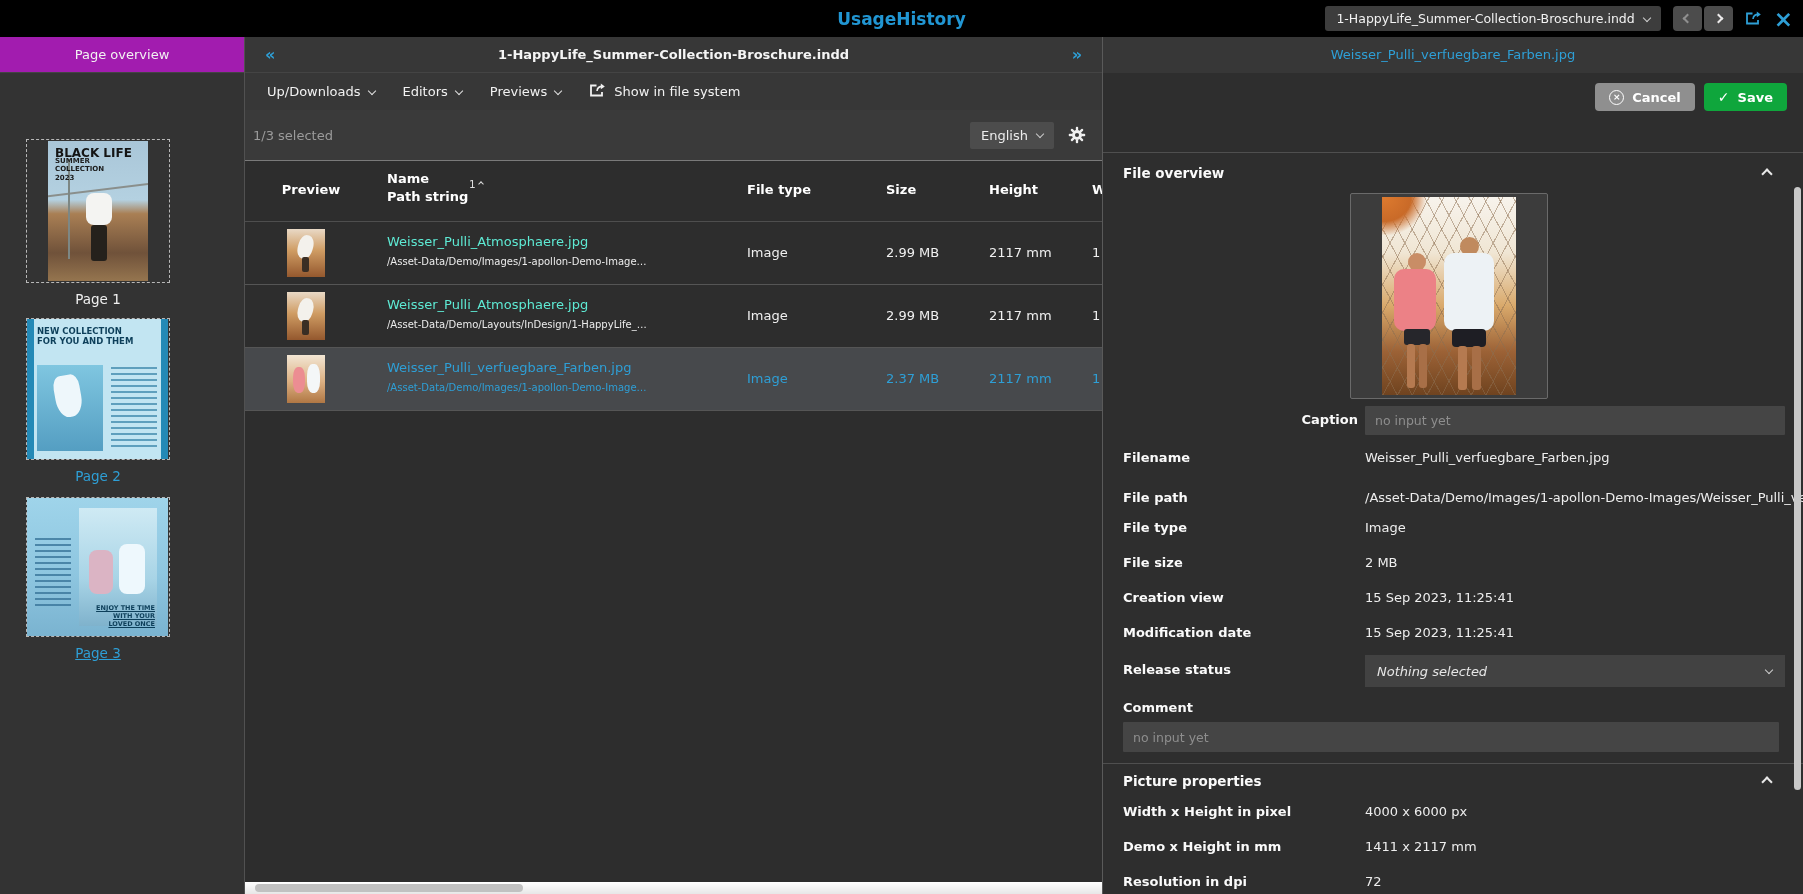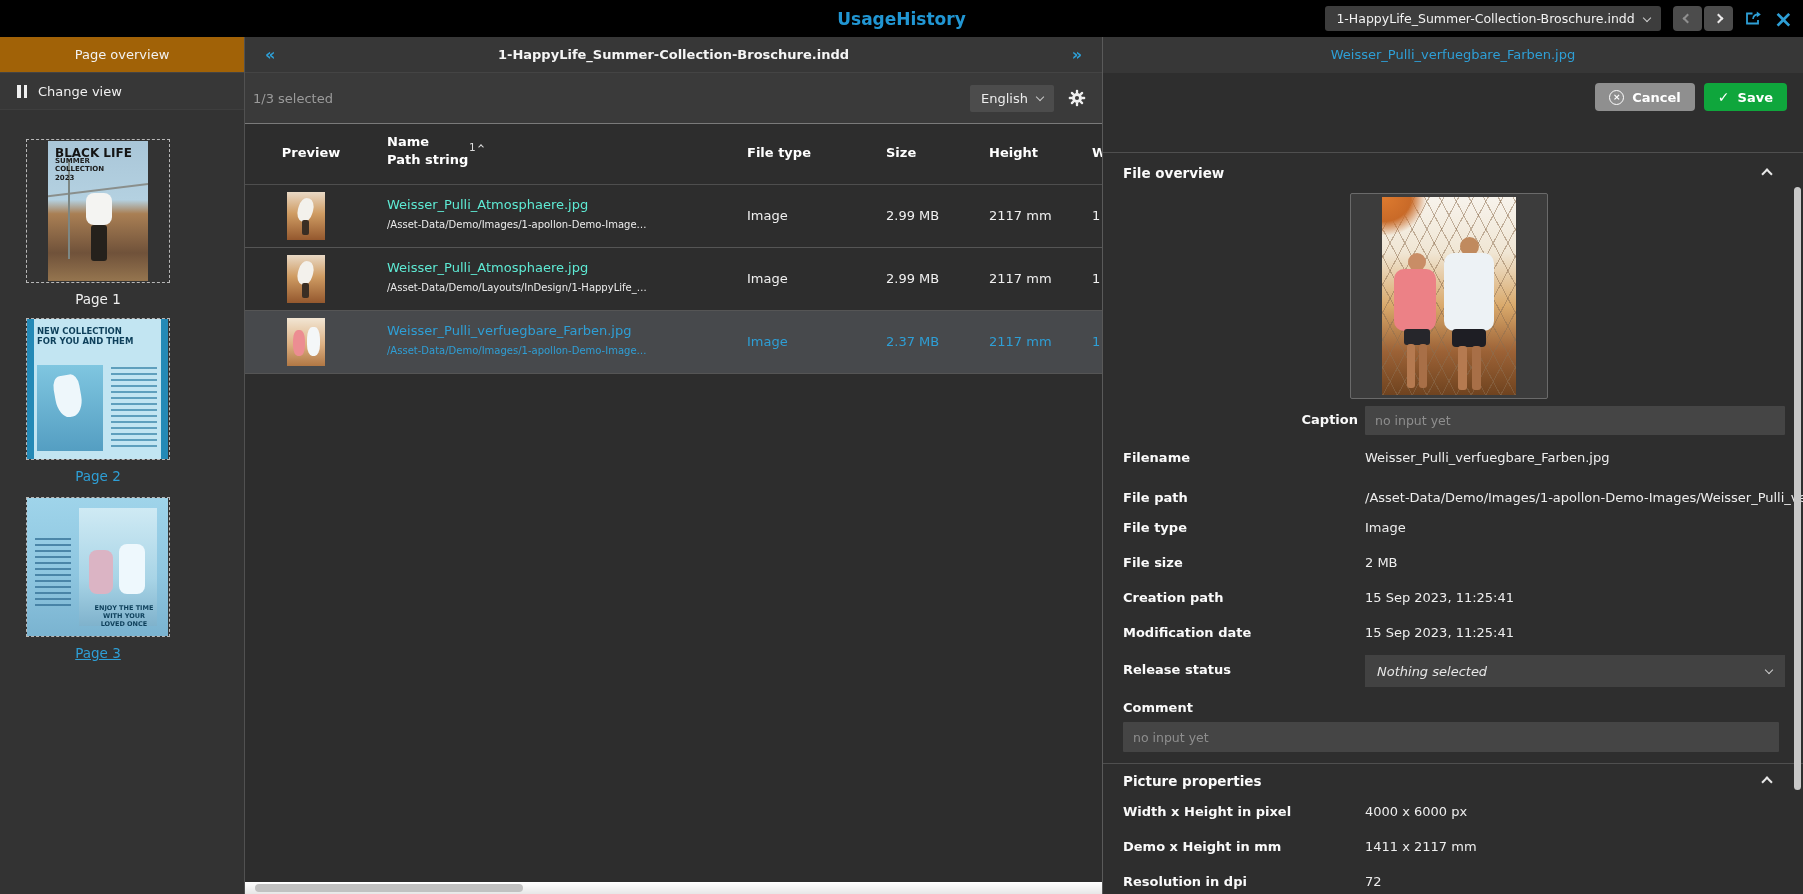--- a/index.html
+++ b/index.html
@@ -29,21 +29,21 @@
   .cl { display:inline-block; width:7px; height:7px; border-left:2px solid currentColor;
     border-bottom:2px solid currentColor; transform:rotate(45deg); }
   .cr { display:inline-block; width:7px; height:7px; border-left:2px solid currentColor;
     border-bottom:2px solid currentColor; transform:rotate(-135deg); }
   .chev-up { display:inline-block; width:8px; height:8px; border-right:2px solid #e8e8e8;
     border-bottom:2px solid #e8e8e8; transform:rotate(-135deg); cursor:pointer; }
 
   
   #sidebar { position:absolute; left:0; top:37px; width:245px; height:857px; background:#333;
     border-right:1px solid #515151; }
-  .side-title { height:36px; line-height:36px; text-align:center; background:#a16207;
+  .side-title { height:36px; line-height:36px; text-align:center; background:#a21caf;
     border-bottom:1px solid #444; color:#f2f2f2; }
   .change-view { height:37px; display:flex; align-items:center; gap:11px; padding-left:17px;
     background:#373737; border-bottom:1px solid #3e3e3e; cursor:pointer; }
   .pause-icon { display:inline-flex; gap:3px; }
   .pause-icon i { width:3.5px; height:13px; background:#f0f0f0; display:inline-block; }
   .thumb-box { position:absolute; left:26px; width:144px; border:1px dashed #b8b8b8;
     background:#333; cursor:pointer; }
   .page-label { position:absolute; left:26px; width:144px; text-align:center; font-size:13.5px; }
   .page-label.hl { color:#2e9fd6; }
 
@@ -68,21 +68,21 @@
 
   .p3-art { position:relative; width:141px; height:138px; overflow:hidden;
     background:linear-gradient(180deg,#9fd4ea 0%,#8ec6e0 55%,#7ab3d0 100%); }
   .p3-lines { position:absolute; left:8px; top:40px; width:36px; height:68px;
     background:repeating-linear-gradient(180deg,#39759a 0 2px,transparent 2px 6px); opacity:.8; }
   .p3-photo { position:absolute; left:52px; top:10px; width:78px; height:118px;
     background:linear-gradient(180deg,#cfeaf4 0%,#a8d4e6 60%,#7fb2cc 100%); }
   .p3-figA { position:absolute; left:10px; top:42px; width:24px; height:44px; background:#dbb4c4; border-radius:8px; }
   .p3-figB { position:absolute; left:40px; top:36px; width:26px; height:50px; background:#eef8fd; border-radius:8px; }
   .p3-cap { position:absolute; left:66px; top:106px; width:62px; font-size:6.5px; font-weight:bold;
-    color:#0d3f5a; line-height:1.25; text-align:center; }
+    color:#0d3f5a; line-height:1.25; text-align:right;text-decoration:underline; }
 
   
   #middle { position:absolute; left:245px; top:37px; width:857px; height:857px; background:#2d2d2d; overflow:hidden; }
   .mid-header { position:relative; height:36px; background:#373737; border-bottom:1px solid #444; }
   .mid-chev { position:absolute; top:8px; font-size:16px; font-weight:bold; color:#2e9fd6; cursor:pointer; }
   .mid-chev.left { left:20px; } .mid-chev.right { right:20px; }
   .mid-title { position:absolute; left:50%; top:0; transform:translateX(-50%); line-height:36px;
     font-weight:bold; color:#f5f5f5; }
   .toolbar { height:37px; background:#373737; display:flex; align-items:center; gap:28px; padding-left:22px; }
   .tool { display:flex; align-items:center; gap:8px; color:#f2f2f2; cursor:pointer; }
@@ -214,27 +214,20 @@
             <path d="M8 8c.3-3.2 2.6-4.6 5.6-4.6" fill="none" stroke="#2e9fd6" stroke-width="1.6"></path>
             <path d="M11.8 0.6l4 2.8-4 2.8z" fill="#2e9fd6"></path>
           </svg>
       </span>
       <span class="close-x">×</span>
     </div>
   </header>
 
   <aside id="sidebar">
     <div class="side-title">Page overview</div>
-    <div class="change-view">
-      <span class="pause-icon">
-          <i></i>
-          <i></i>
-        </span>
-      <span>Change view</span>
-    </div>
 
     <div class="thumb-box" style="top:102px;height:144px;">
       <div class="p1-art">
         <div class="p1-pole"></div>
         <div class="p1-pole2"></div>
         <div class="p1-hoodie"></div>
         <div class="p1-legs"></div>
         <div class="p1-head">BLACK LIFE</div>
         <div class="p1-sub">SUMMER COLLECTION 2023</div>
       </div>
@@ -265,20 +258,44 @@
     <div class="page-label hl" style="top:608px;text-decoration:underline;">Page 3</div>
   </aside>
 
   <section id="middle">
     <div class="mid-header">
       <span class="mid-chev left">«</span>
       <span class="mid-title">1-HappyLife_Summer-Collection-Broschure.indd</span>
       <span class="mid-chev right">»</span>
     </div>
 
+    <div class="toolbar">
+      <div class="tool">
+        <span>Up/Downloads</span>
+        <i class="cd"></i>
+      </div>
+      <div class="tool">
+        <span>Editors</span>
+        <i class="cd"></i>
+      </div>
+      <div class="tool">
+        <span>Previews</span>
+        <i class="cd"></i>
+      </div>
+      <div class="tool">
+        <span>
+          <svg width="17" height="15" viewBox="0 0 17 15">
+              <path d="M7.5 2.5H2v10h11V9" fill="none" stroke="#f0f0f0" stroke-width="1.8"></path>
+              <path d="M8 8c.3-3.2 2.6-4.6 5.6-4.6" fill="none" stroke="#f0f0f0" stroke-width="1.6"></path>
+              <path d="M11.8 0.6l4 2.8-4 2.8z" fill="#f0f0f0"></path>
+            </svg>
+        </span>
+        <span>Show in file system</span>
+      </div>
+    </div>
 
     <div class="sel-row">
       <span class="sel-text">1/3 selected</span>
       <div class="sel-right">
         <div class="lang-dd">
           <span>English</span>
           <i class="cd"></i>
         </div>
         <span class="gear">
           <svg width="18" height="18" viewBox="0 0 20 20">
@@ -391,21 +408,21 @@
 
     <div class="frow-label" style="top:453px;">File path</div>
     <div class="frow-value clip" style="top:453px;">/Asset-Data/Demo/Images/1-apollon-Demo-Images/Weisser_Pulli_verfuegbare_Farben.jpg</div>
 
     <div class="frow-label" style="top:483px;">File type</div>
     <div class="frow-value" style="top:483px;">Image</div>
 
     <div class="frow-label" style="top:518px;">File size</div>
     <div class="frow-value" style="top:518px;">2 MB</div>
 
-    <div class="frow-label" style="top:553px;">Creation path</div>
+    <div class="frow-label" style="top:553px;">Creation view</div>
     <div class="frow-value" style="top:553px;">15 Sep 2023, 11:25:41</div>
 
     <div class="frow-label" style="top:588px;">Modification date</div>
     <div class="frow-value" style="top:588px;">15 Sep 2023, 11:25:41</div>
 
     <div class="frow-label" style="top:625px;">Release status</div>
     <div class="select-box" style="top:618px;font-style:italic;">
       <span>Nothing selected</span>
       <i class="cd"></i>
     </div>

